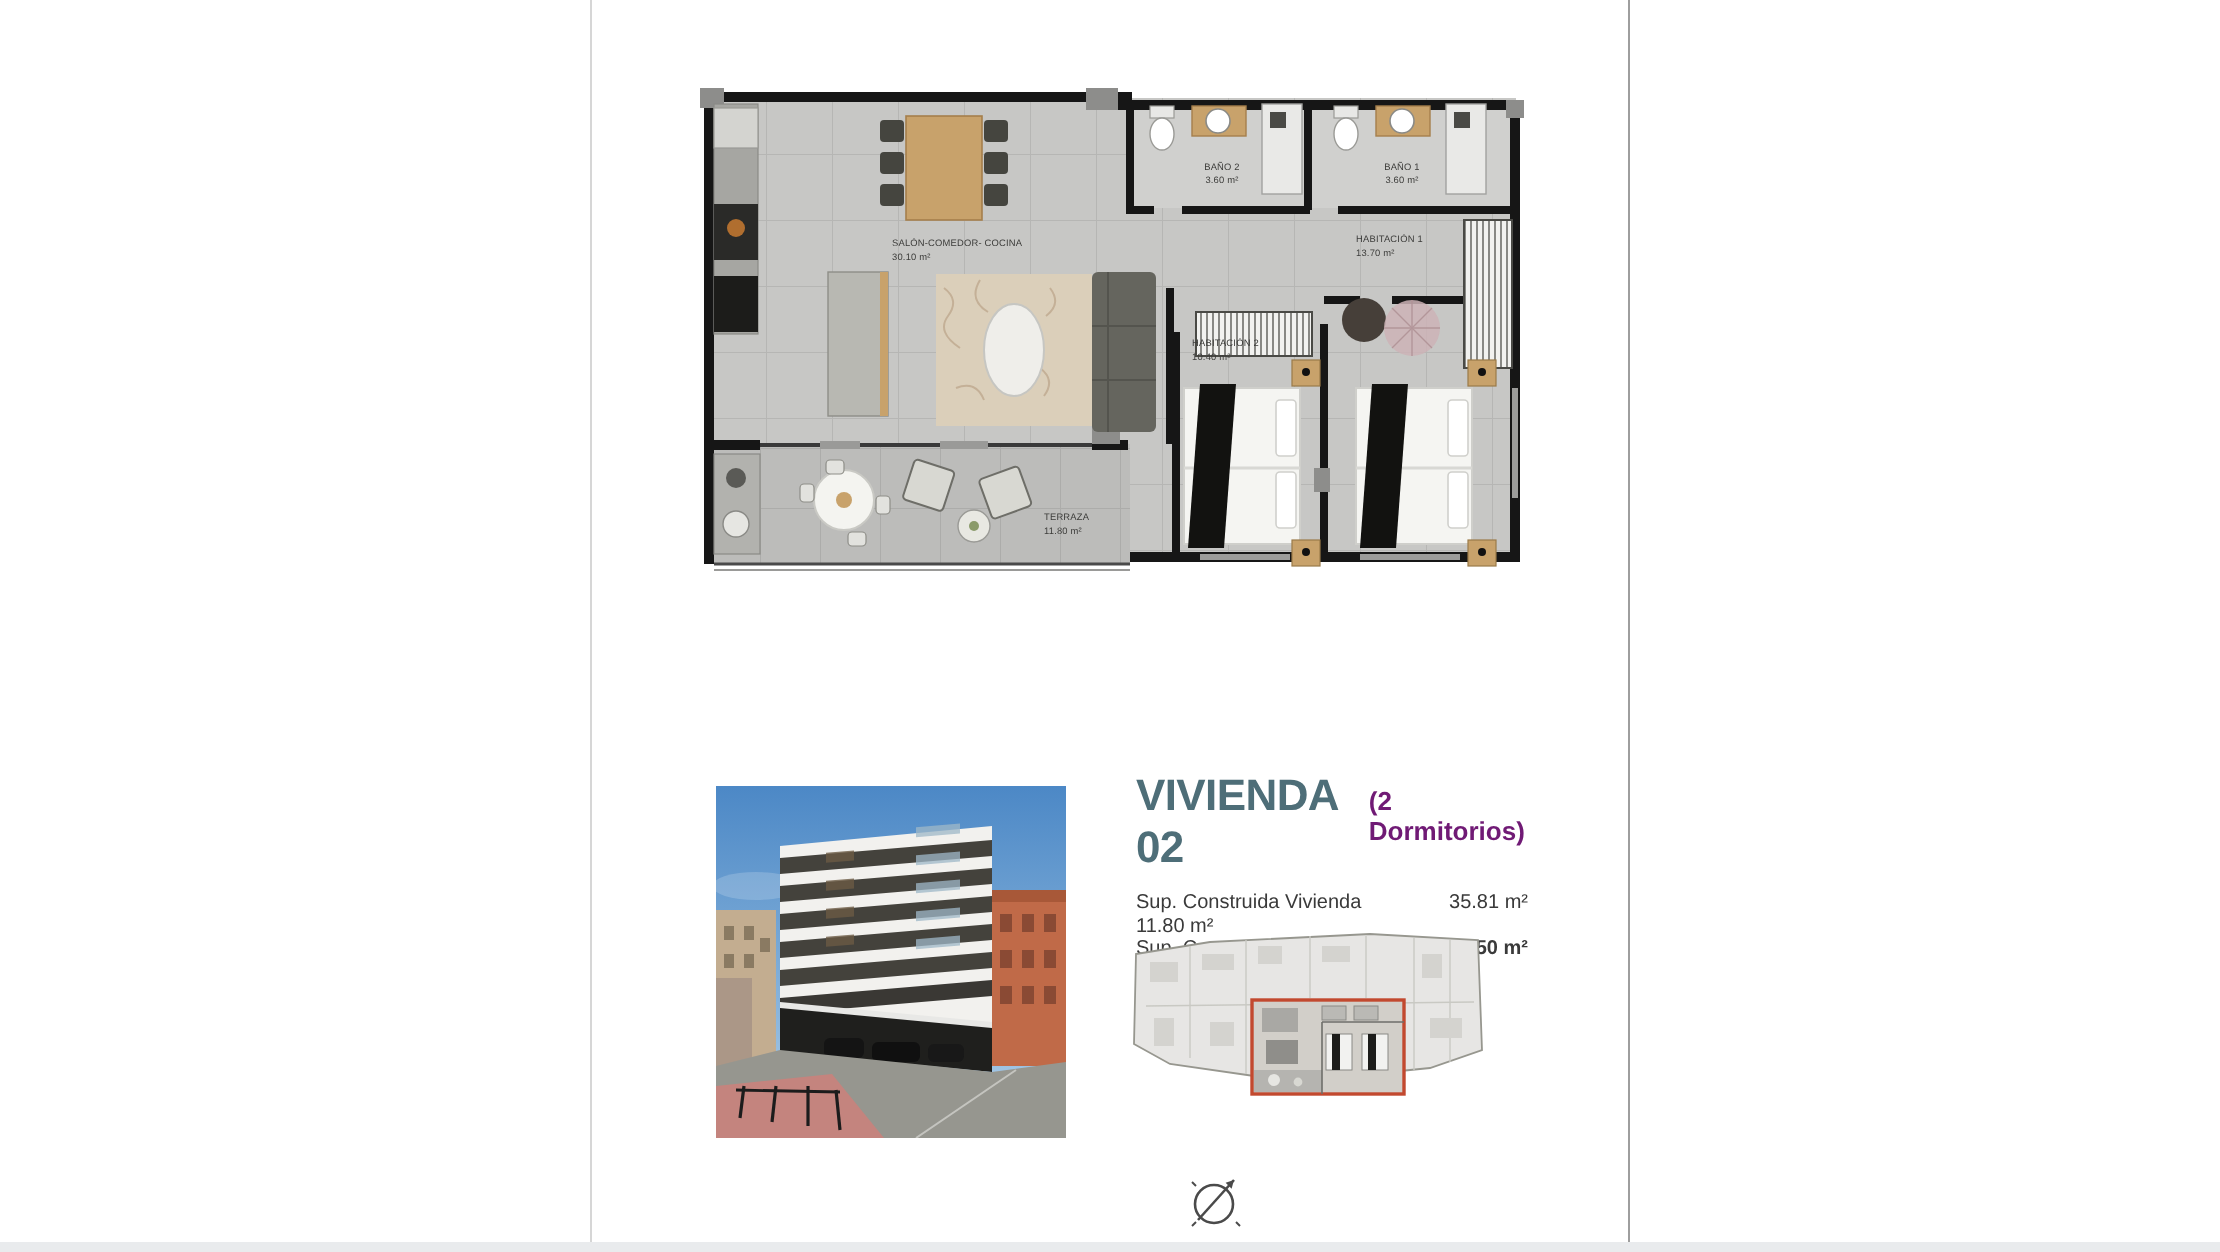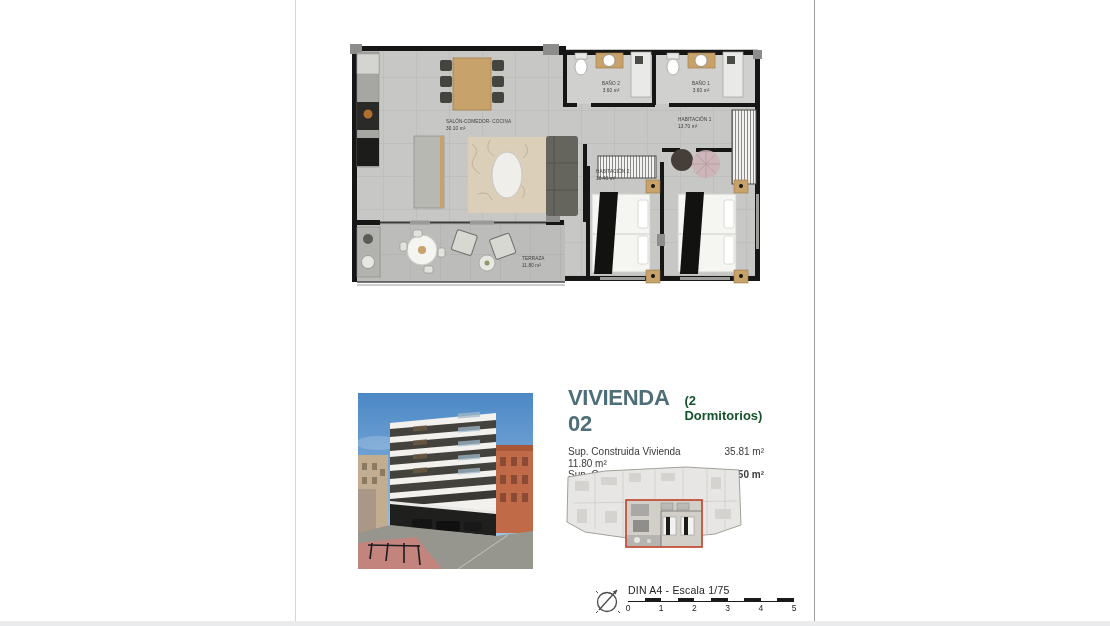--- a/index.html
+++ b/index.html
@@ -309,21 +309,21 @@
           <line x1="60" y1="152" x2="62" y2="172"></line>
       </g>
       <line x1="10" y1="152" x2="62" y2="153" stroke="#1c1c1c" stroke-width="1.4"></line>
       <line x1="100" y1="176" x2="150" y2="142" stroke="#d8d8d4" stroke-width="1" opacity="0.7"></line>
     </g>
   </svg>
 
   <div id="unit-info">
     <div class="title-row">
       <span class="unit-title" style="color:#4e6e78">VIVIENDA 02</span>
-      <span class="unit-subtitle" style="color:#14532d">(2 Dormitorios)</span>
+      <span class="unit-subtitle" style="color:#701a75">(2 Dormitorios)</span>
     </div>
     <div class="sup-rows">
       <div class="sup-row">
         <span class="sup-label"><span>Sup. Construida Vivienda</span><span class="em"></span></span>
         <span>35.81 m²</span>
       </div>
       <div class="sup-row">
         <span>11.80 m²</span>
       </div>
       <div class="sup-row">
@@ -374,33 +374,14 @@
 
   <div id="scale-group">
     <svg id="compass" viewBox="0 0 32 32">
       <circle cx="15" cy="17" r="9.5" fill="none" stroke="#4a4a4a" stroke-width="1.3"></circle>
       <line x1="7" y1="25" x2="25" y2="5" stroke="#4a4a4a" stroke-width="1.3"></line>
       <polygon points="25,5 20.8,6.4 23.8,9.4" fill="#4a4a4a"></polygon>
       <line x1="4" y1="6" x2="6" y2="8" stroke="#4a4a4a" stroke-width="1"></line>
       <line x1="4" y1="28" x2="6" y2="26" stroke="#4a4a4a" stroke-width="1"></line>
       <line x1="26" y1="26" x2="28" y2="28" stroke="#4a4a4a" stroke-width="1"></line>
     </svg>
-    <div id="scale-right">
-      <div id="scale-label">DIN A4 - Escala 1/75</div>
-      <div id="scale-bar">
-        <div class="seg" style="left:16.6px"></div>
-        <div class="seg" style="left:49.8px"></div>
-        <div class="seg" style="left:83px"></div>
-        <div class="seg" style="left:116.2px"></div>
-        <div class="seg" style="left:149.4px"></div>
-        <div class="base"></div>
-      </div>
-      <div id="scale-ticks">
-        <span style="left:0">0</span>
-        <span style="left:33.2px">1</span>
-        <span style="left:66.4px">2</span>
-        <span style="left:99.6px">3</span>
-        <span style="left:132.8px">4</span>
-        <span style="left:166px">5</span>
-      </div>
-    </div>
   </div>
 </div>
 
 </body></html>

